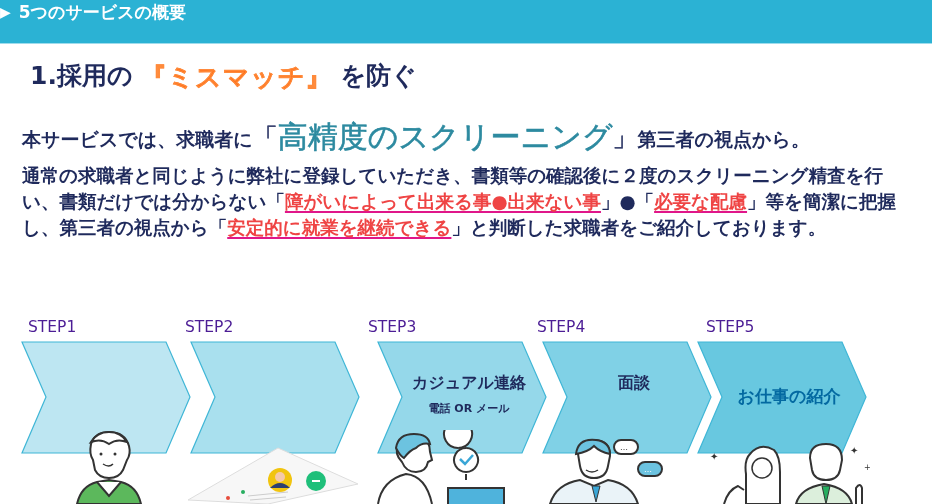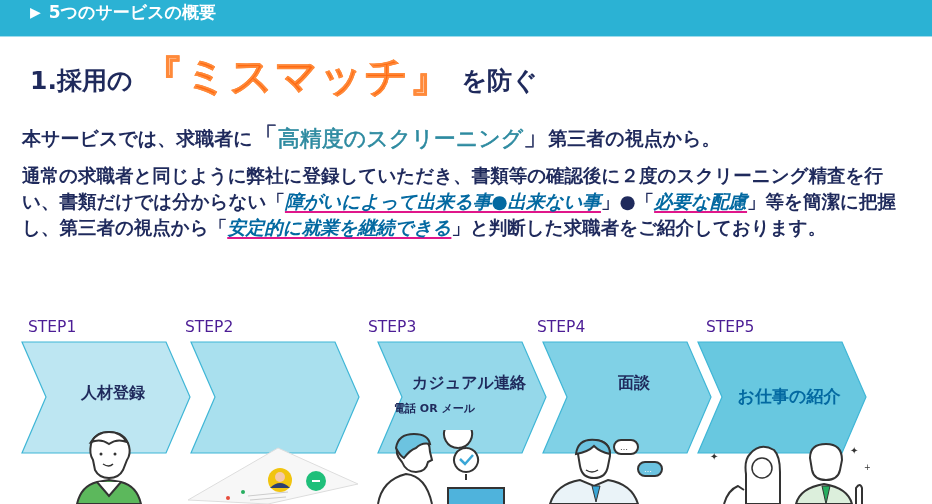--- a/index.html
+++ b/index.html
@@ -3,70 +3,69 @@
   <meta charset="utf-8">
   <style>
     html, body { margin: 0; padding: 0; }
     body {
       width: 932px; height: 504px; overflow: hidden; position: relative;
       background: #ffffff;
       font-family: "DejaVu Sans", "Liberation Sans", sans-serif;
       color: #1f2a5c;
     }
     .header-bar {
-      position: absolute; left: 0; top: 0; width: 932px; height: 37px;
+      position: absolute; left: 0; top: 0; width: 932px; height: 44px;
       background: #2bb2d4; color: #ffffff;
       font-weight: bold; font-size: 17px; line-height: 24px;
-      padding-left: 30px; box-sizing: border-box;
+      box-sizing: border-box;
       border-bottom: 1px solid #9fdcec;
     }
     .header-bar .tri { display: inline-block; margin-right: 8px; font-size: 14px; vertical-align: 1px; }
     .section-title {
       position: absolute; left: 30px; top: 56px; height: 40px;
       font-weight: bold; font-size: 25px; color: #1f2a5c; white-space: nowrap;
       line-height: 40px;
     }
     .section-title .accent {
-      color: #ff6a13; font-size: 43px; letter-spacing: 1px;
+      color: #ff6a13; font-size: 26px; letter-spacing: 1px;
       -webkit-text-stroke: 0.4px #ff8a3a;
       margin: 0 8px;
       vertical-align: -2px;
     }
     .lead {
       position: absolute; left: 22px; top: 117px; height: 40px;
       font-weight: bold; font-size: 19px; line-height: 40px; white-space: nowrap; color: #1f2a5c;
     }
     .lead .hl {
-      color: #2d8aa0; font-size: 22px; font-weight: normal;
+      color: #2d8aa0; font-size: 30px; font-weight: normal;
       -webkit-text-stroke: 0.6px #2d8aa0;
       vertical-align: -1px;
-      font-family: Liberation Mono, monospace;
     }
     .body-text {
       position: absolute; left: 22px; top: 163px; width: 880px;
       font-weight: bold; font-size: 18.5px; line-height: 26px; color: #1f2a5c;
     }
     .body-text .u {
-      color: #0369a1;
+      color: #ef4444;
       text-decoration: underline; text-decoration-color: #e0168a;
-      text-underline-offset: 3px; text-decoration-thickness: 2px; font-style: italic;
+      text-underline-offset: 3px; text-decoration-thickness: 2px;
     }
     .step-label {
       position: absolute; top: 318px; font-size: 15.5px; color: #4c1d95; font-weight: normal;
     }
     .chev {
       position: absolute; top: 341px; width: 170px; height: 113px;
     }
     .chev svg { position: absolute; left: 0; top: 0; }
     .chev .title {
       position: absolute; left: 18px; width: 150px; text-align: center;
       font-weight: bold; font-size: 16px; color: #1f2a5c; white-space: nowrap;
     }
     .chev .sub {
-      position: absolute; left: 18px; width: 150px; text-align: left;
+      position: absolute; left: 18px; width: 150px; text-align: center;
       font-weight: bold; font-size: 11px; color: #1f2a5c; white-space: nowrap;
     }
     .illus { position: absolute; }
   </style>
 </head>
 <body>
 
 <div class="header-bar">
   <span class="tri">▶</span><span>5つのサービスの概要</span>
 </div>
@@ -81,21 +80,20 @@
 
 <div class="body-text"><span>通常の求職者と同じように弊社に登録していただき、書類等の確認後に２度のスクリーニング精査を行い、書類だけでは分からない「</span><span class="u">障がいによって出来る事●出来ない事</span><span>」●「</span><span class="u">必要な配慮</span><span>」等を簡潔に把握し、第三者の視点から「</span><span class="u">安定的に就業を継続できる</span><span>」と判断した求職者をご紹介しております。</span></div>
 
 <div>
 
   <div class="step-label" style="left:28px">STEP1</div>
   <div class="chev" style="left:20px">
     <svg width="172" height="114">
         <polygon points="2,1 146,1 170,56 146,112 26,112 26,112 2,112 26,56" fill="#bde6f2" stroke="#3fb6d6" stroke-width="1.2"></polygon>
       </svg>
-    <div class="title" style="top:42px">人材登録</div>
   </div>
 
   <div class="step-label" style="left:185px">STEP2</div>
   <div class="chev" style="left:189px">
     <svg width="172" height="114">
         <polygon points="2,1 146,1 170,56 146,112 2,112 26,56" fill="#a9e0ee" stroke="#3fb6d6" stroke-width="1.2"></polygon>
       </svg>
   </div>
 
   <div class="step-label" style="left:368px">STEP3</div>

